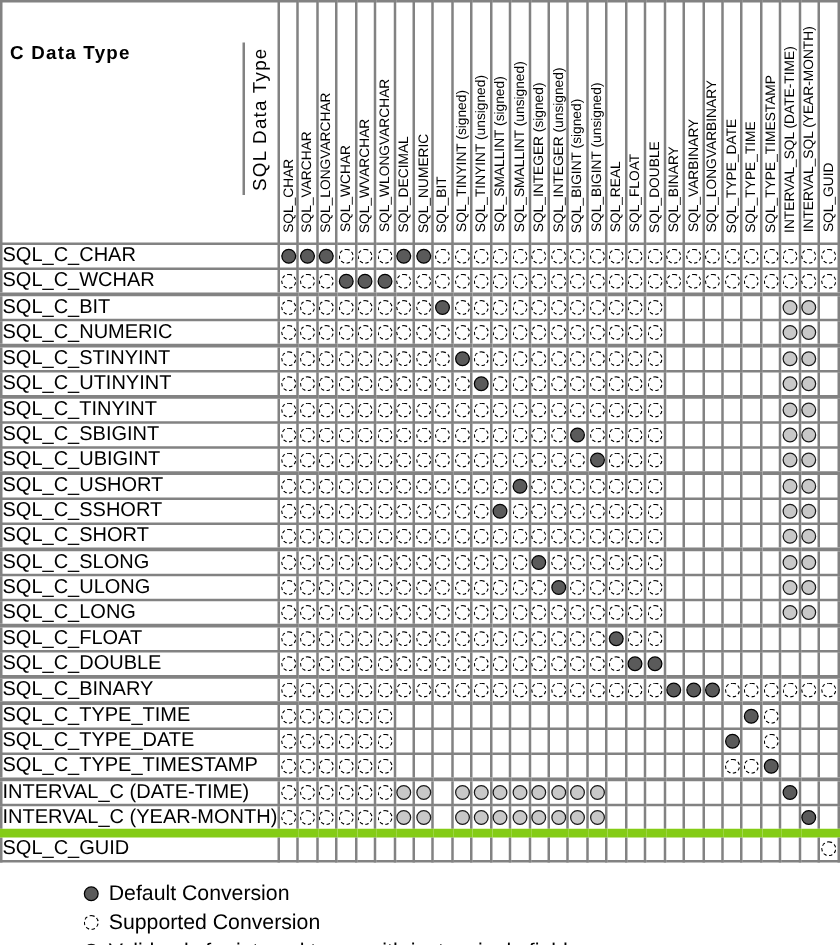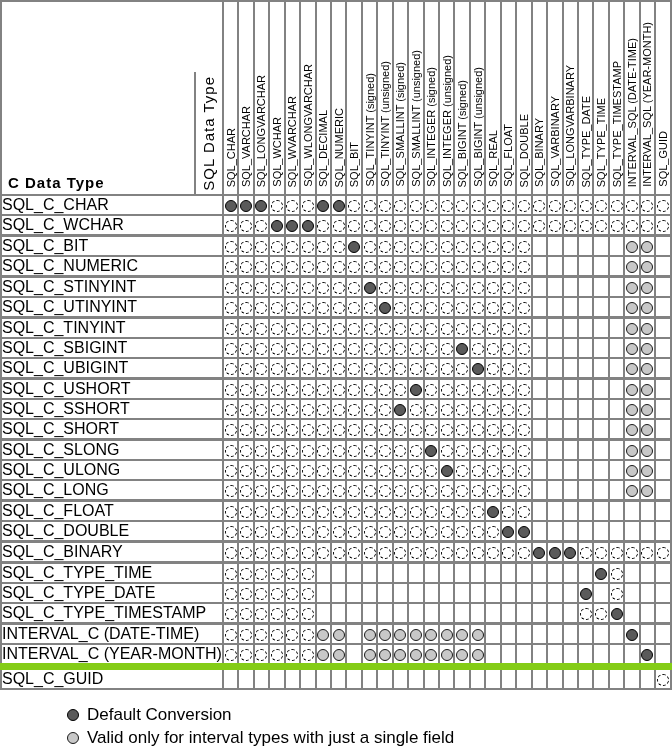--- a/index.html
+++ b/index.html
@@ -6,21 +6,21 @@
   body{width:672px;font-family:"Liberation Sans","DejaVu Sans",sans-serif;color:#000;}
   .page{width:672px;}
 
   table.matrix{border-collapse:collapse;table-layout:fixed;background:#fff;border:2px solid #000;}
   table.matrix th,table.matrix td{border:2px solid #828282;padding:0;}
 
   
   thead tr{height:194px;}
   thead th{border-bottom:3px solid #000;}
   th.corner{width:172px;vertical-align:bottom;}
-  .corner-inner{display:flex;height:160px;align-items:flex-end;}
+  .corner-inner{display:flex;height:160px;align-items:flex-start;}
   .corner-left{flex:1;display:flex;align-items:flex-end;padding:0 0 3px 6px;font-size:15px;letter-spacing:1px;white-space:nowrap;}
   .corner-right{width:26px;border-left:2px solid #828282;display:flex;align-items:flex-end;justify-content:center;}
   th.colhead{width:17px;vertical-align:bottom;}
   .vtext{display:inline-block;writing-mode:vertical-rl;transform:rotate(180deg);white-space:nowrap;font-size:11px;font-weight:normal;padding:3px 0 2px 0;}
   .vtext.big{font-size:15px;letter-spacing:1px;padding-bottom:4px;}
 
   
   tbody tr{height:20px;}
   th.rowlabel{font-size:16px;font-weight:normal;text-align:left;padding:1px 2px 1px 5px;white-space:nowrap;overflow:hidden;background:#fff;}
   td.cell{text-align:center;vertical-align:middle;background:#fff;}
@@ -859,18 +859,22 @@
         </tr>
       </tbody>
   </table>
 
   <div class="legend">
     <div class="legend-item">
       <span class="dot dot-d"></span>
       <span class="legend-label">Default Conversion</span>
     </div>
     <div class="legend-item">
+      <span class="dot dot-o"></span>
+      <span class="legend-label">Supported Conversion</span>
+    </div>
+    <div class="legend-item">
       <span class="dot dot-g"></span>
       <span class="legend-label">Valid only for interval types with just a single field</span>
     </div>
   </div>
 
 </div>
 
 </body></html>

